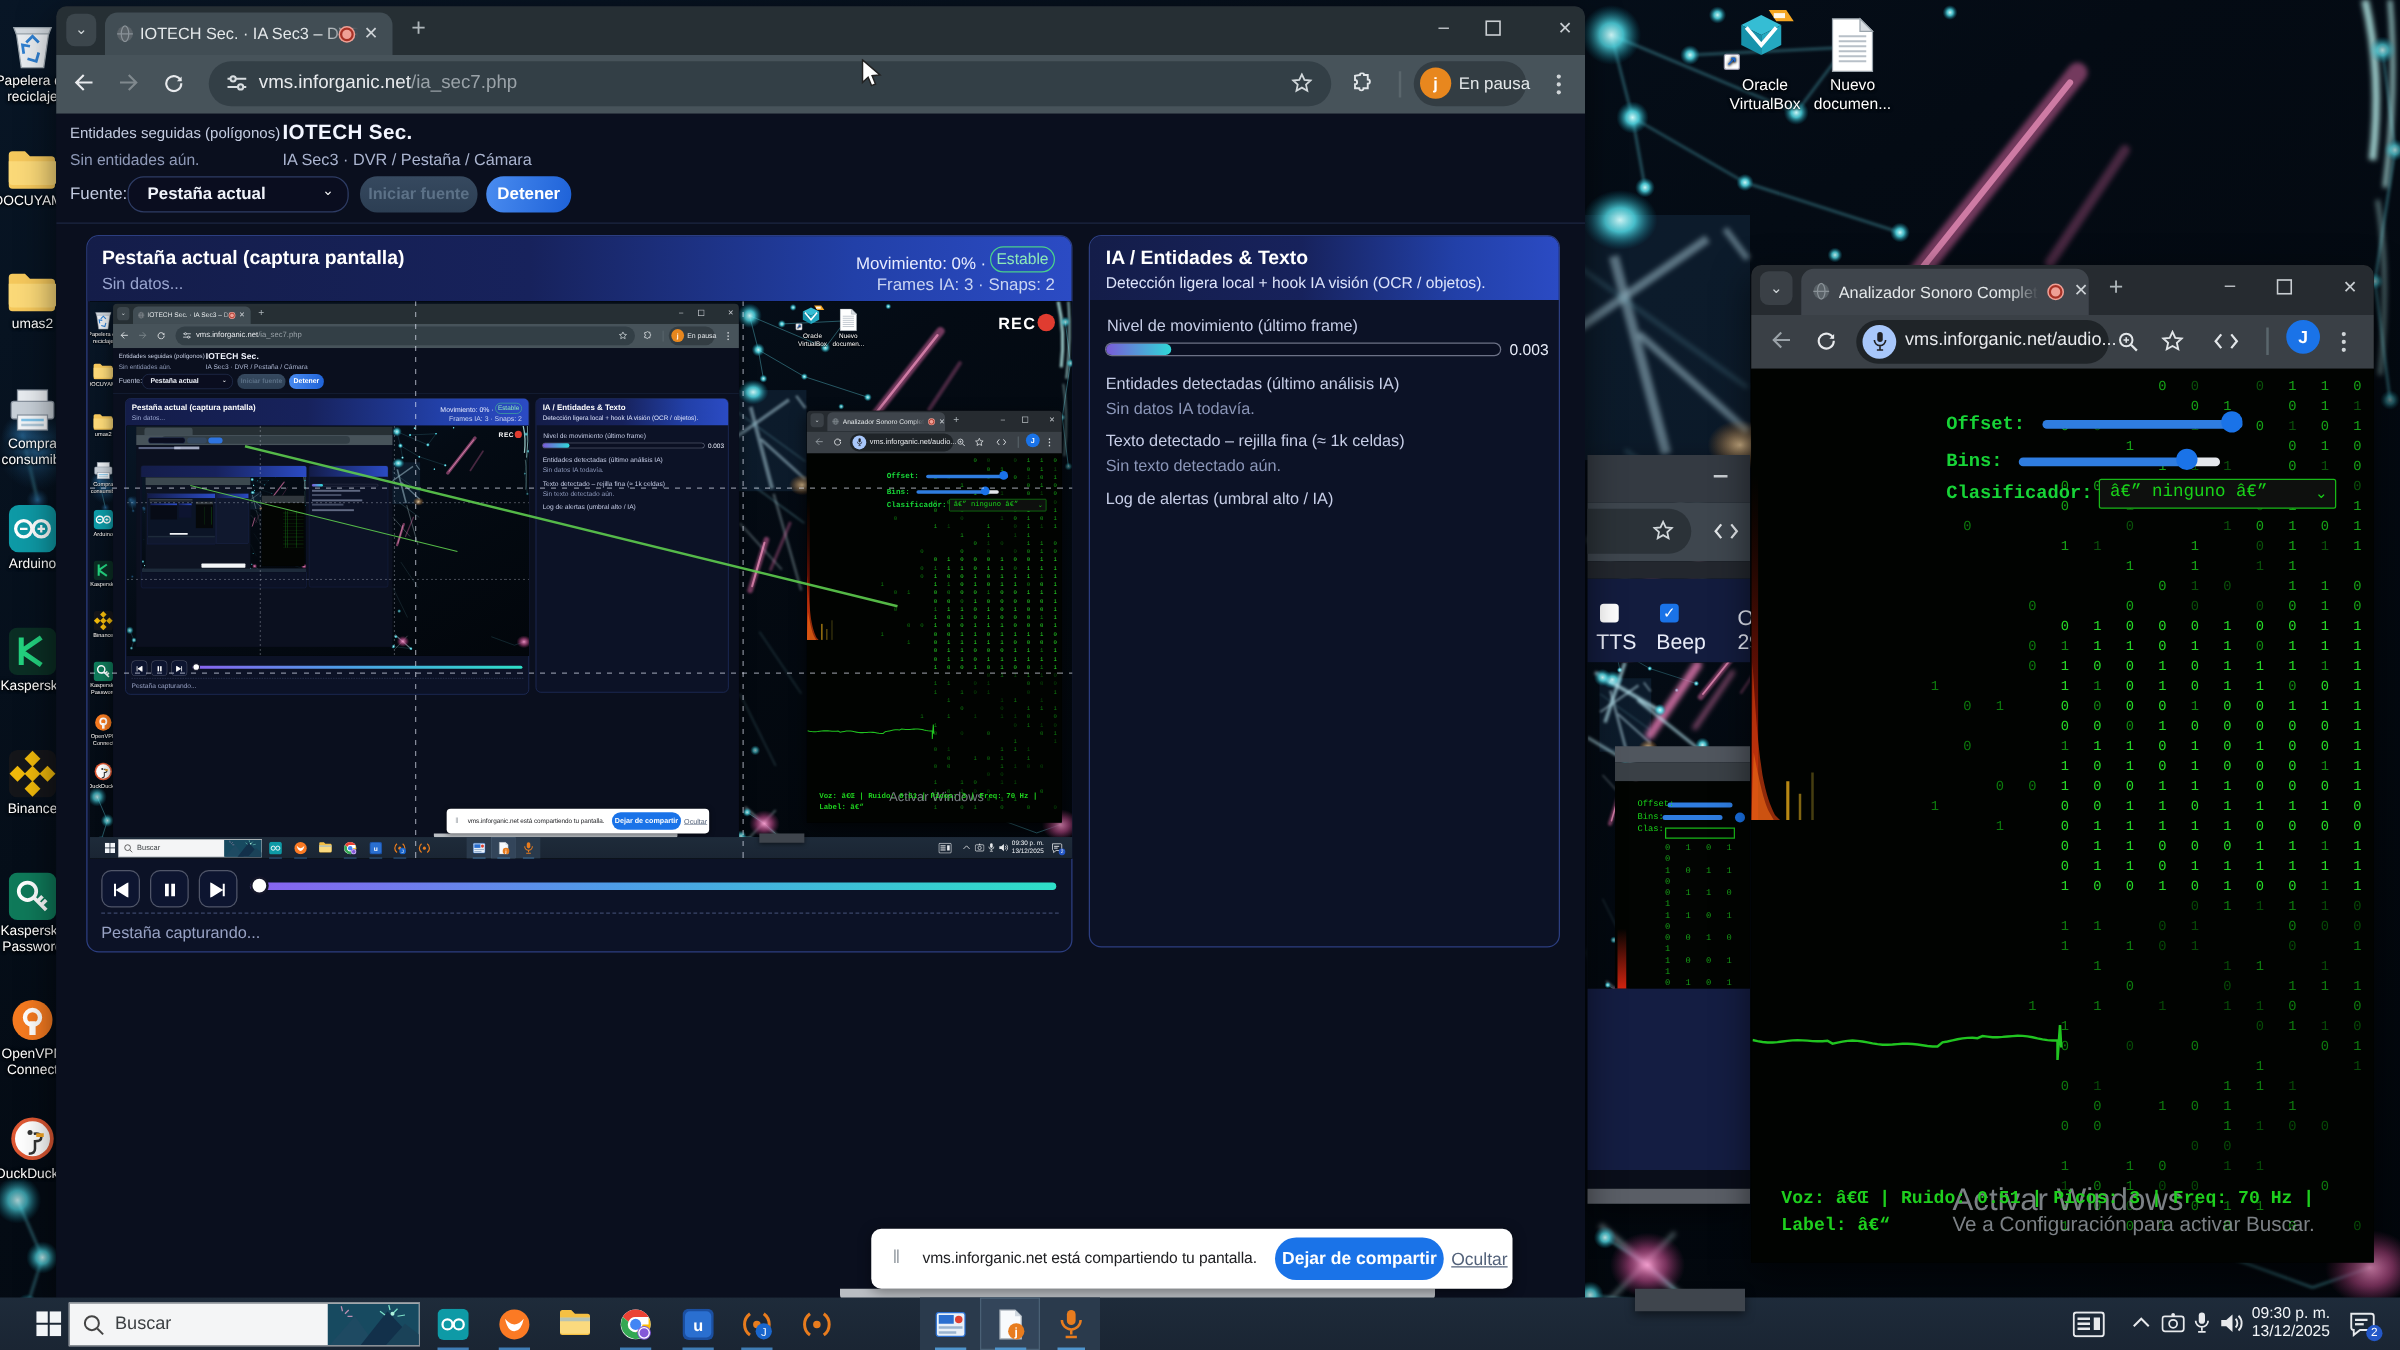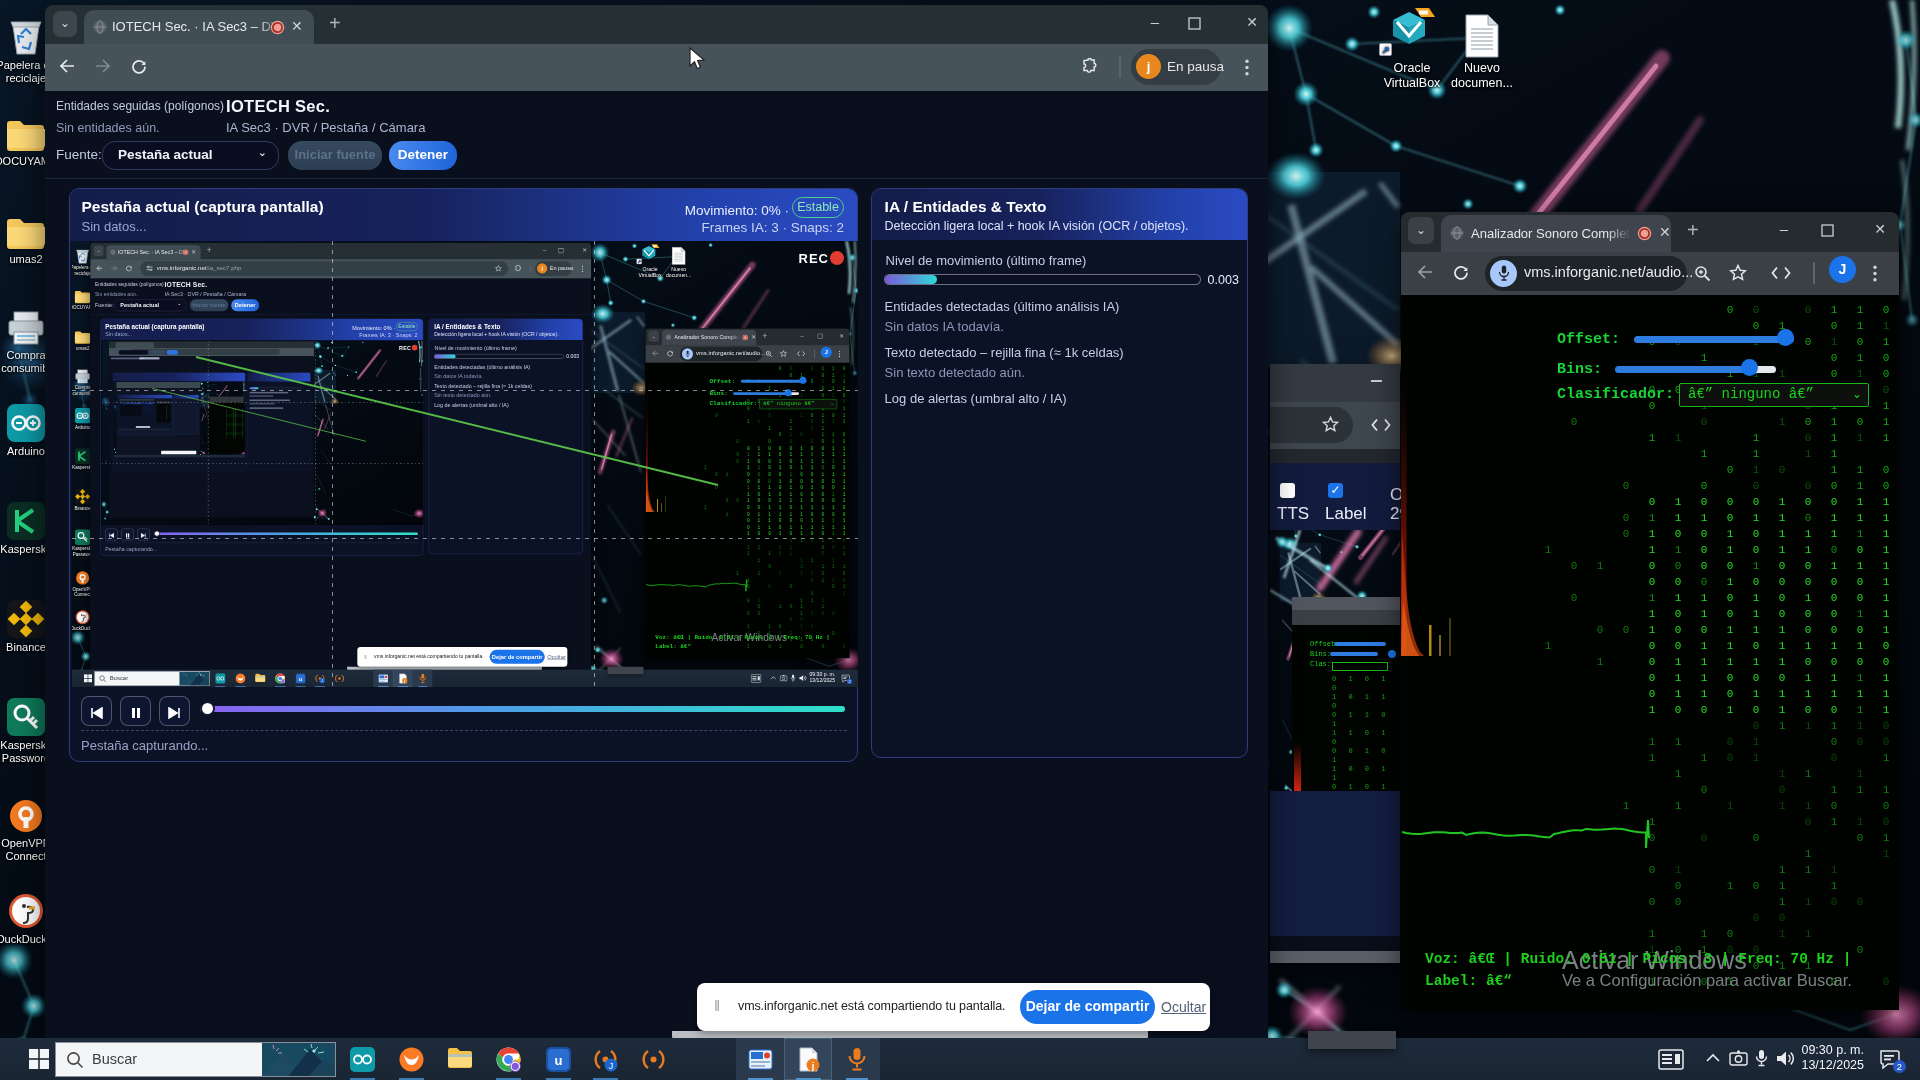--- a/index.html
+++ b/index.html
@@ -285,21 +285,21 @@
           </svg></div>
         <div class="abs" style="left:101px;top:16px"><svg width="20" height="14" viewBox="0 0 20 14">
             <path d="M6 1.5 L1.5 7 L6 12.5 M14 1.5 L18.5 7 L14 12.5" fill="none" stroke="#e2e6e9" stroke-width="1.8"></path>
           </svg></div>
       </div>
       <div class="abs" style="left:0;top:85px;width:130px;height:14px;background:#23272e"></div>
       <div class="abs" style="left:0;top:99px;width:130px;height:67px;background:#131c3e">
         <div class="abs" style="left:10px;top:20px;width:15px;height:15px;background:#fff;border-radius:3px"></div>
         <div class="abs" style="left:7px;top:41px;color:#e8ecf8;font-size:17px">TTS</div>
         <div class="abs" style="left:58px;top:20px;width:15px;height:15px;background:#1a73e8;border-radius:3px;color:#fff;font-size:12px;text-align:center;line-height:15px">✓</div>
-        <div class="abs" style="left:55px;top:41px;color:#e8ecf8;font-size:17px">Label</div>
+        <div class="abs" style="left:55px;top:41px;color:#e8ecf8;font-size:17px">Beep</div>
         <div class="abs" style="left:120px;top:22px;color:#e8ecf8;font-size:17px">O</div>
         <div class="abs" style="left:120px;top:41px;color:#e8ecf8;font-size:17px">29</div>
       </div>
       <div class="abs" style="left:0;top:166px;width:130px;height:261px;overflow:hidden;background:#0a1020">
         <div class="abs" style="left:0;top:0;width:1920px;height:1080px;transform:scale(.30) translate(-1230px,-130px);transform-origin:0 0">
           <svg class="abs" style="left:0;top:0" width="1920" height="1080" viewBox="0 0 1920 1080">
             <use href="#plexg"></use>
           </svg>
         </div>
         <svg class="abs" style="left:0;top:0" width="130" height="100" viewBox="0 0 130 100">
@@ -475,20 +475,34 @@
         <div class="abs" style="left:13px;top:14px"><svg width="17" height="16" viewBox="0 0 17 16">
             <path d="M9 2 L3 8 l6 6 M3 8 h13" fill="none" stroke="#e8eaed" stroke-width="1.7"></path>
           </svg></div>
         <div class="abs" style="left:50px;top:14px"><svg width="17" height="16" viewBox="0 0 17 16">
             <path d="M8 2 l6 6 l-6 6 M14 8 H1" fill="none" stroke="#80898e" stroke-width="1.7"></path>
           </svg></div>
         <div class="abs" style="left:86px;top:14px"><svg width="16" height="16" viewBox="0 0 16 16">
             <path d="M13.6 6.7 A6 6 0 1 0 14 8.6" fill="none" stroke="#e8eaed" stroke-width="1.7"></path>
             <path d="M14.3 3.2 v3.8 h-3.8 Z" fill="#e8eaed"></path>
           </svg></div>
+        <div class="pill" style="left:122px;top:5px;width:898px;height:36px;background:#333f46">
+          <div class="abs" style="left:14px;top:9px"><svg width="17" height="17" viewBox="0 0 17 17">
+              <g stroke="#d8dde0" stroke-width="1.6" fill="none">
+                <line x1="1" y1="5" x2="16" y2="5"></line>
+                <line x1="1" y1="11.5" x2="16" y2="11.5"></line>
+                <circle cx="5.5" cy="5" r="2.1" fill="#47535a"></circle>
+                <circle cx="11.5" cy="11.5" r="2.1" fill="#47535a"></circle>
+              </g>
+            </svg></div>
+          <div class="abs" style="left:40px;top:8px;font-size:15px;color:#e8eaed;white-space:nowrap">vms.inforganic.net<span style="color:#9aa2a8">/ia_sec7.php</span></div>
+          <div class="abs" style="left:866px;top:9px"><svg width="17" height="17" viewBox="0 0 18 18">
+              <path d="M9 1.5 l2.2 4.8 5.2 .5 -3.9 3.5 1.1 5.1 L9 12.8 4.4 15.4 5.5 10.3 1.6 6.8 6.8 6.3 Z" fill="none" stroke="#d2d8db" stroke-width="1.5"></path>
+            </svg></div>
+        </div>
         <div class="abs" style="left:1036px;top:14px"><svg width="18" height="18" viewBox="0 0 18 18">
             <path d="M7 2 a1.6 1.6 0 0 1 3.2 0 h3 v3.6 a1.7 1.7 0 0 1 0 3.4 v3.6 h-3.4 a1.7 1.7 0 0 1 -3.4 0 H3 V9.4 a1.6 1.6 0 0 0 0-3.4 V2.6 Z" fill="none" stroke="#e2e6e9" stroke-width="1.5"></path>
           </svg></div>
         <div class="abs" style="left:1074px;top:13px;width:1.5px;height:21px;background:#5a666c"></div>
         <div class="pill" style="left:1086px;top:5px;width:90px;height:36px;background:#333d43">
           <div class="abs" style="left:5px;top:5px;width:25px;height:25px;border-radius:50%;background:#e8871e;color:#fff;font-size:13px;text-align:center;line-height:25px;font-weight:bold">j</div>
           <div class="abs" style="left:36px;top:10px;font-size:13.5px;color:#e4e8ea;white-space:nowrap">En pausa</div>
         </div>
         <div class="abs" style="left:1200px;top:15px"><svg width="4" height="17" viewBox="0 0 4 17">
             <g fill="#d0d5d8">

